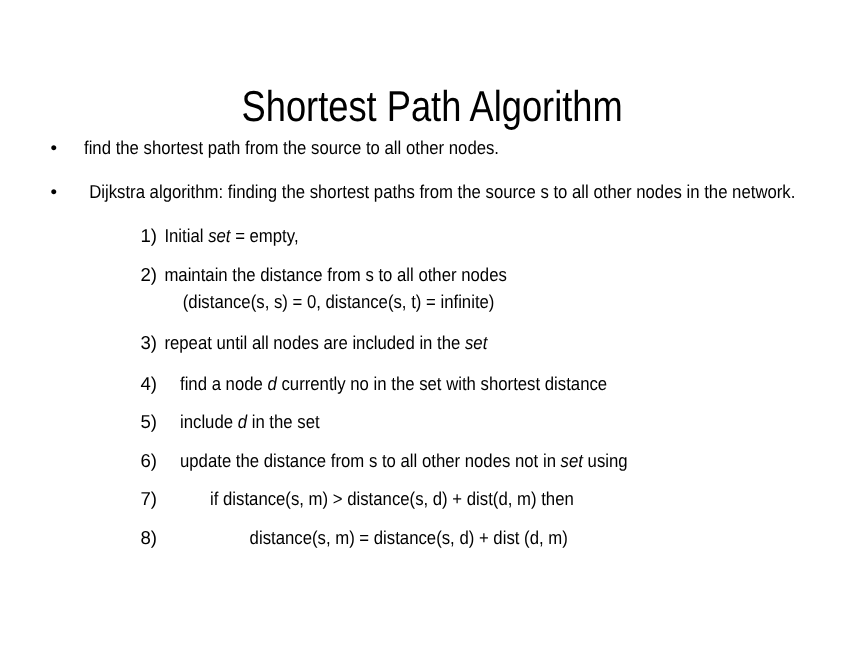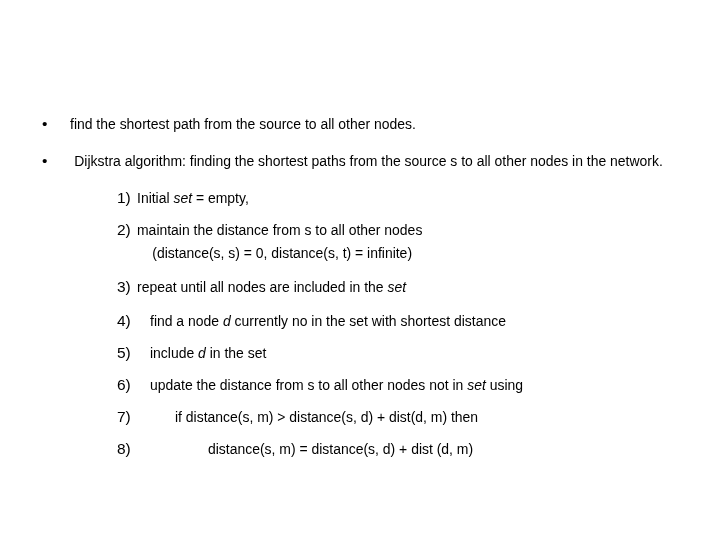--- a/index.html
+++ b/index.html
@@ -116,20 +116,21 @@
   #step-2 { margin-bottom: 12px; }
   #step-3 { margin-bottom: 12px; }
 
   i { font-style: italic; }
 </style>
 </head>
 <body>
 
 <div id="slide">
 
+  <h1 id="slide-title"><span class="sq">Shortest Path Algorithm</span></h1>
 
   <div id="body-block">
 
     <div class="bullet-row" id="bullet-1">
       <span class="bullet-dot">•</span>
       <span class="btext">find the shortest path from the source to all other nodes.</span>
     </div>
 
     <div class="bullet-row" id="bullet-2">
       <span class="bullet-dot">•</span>

